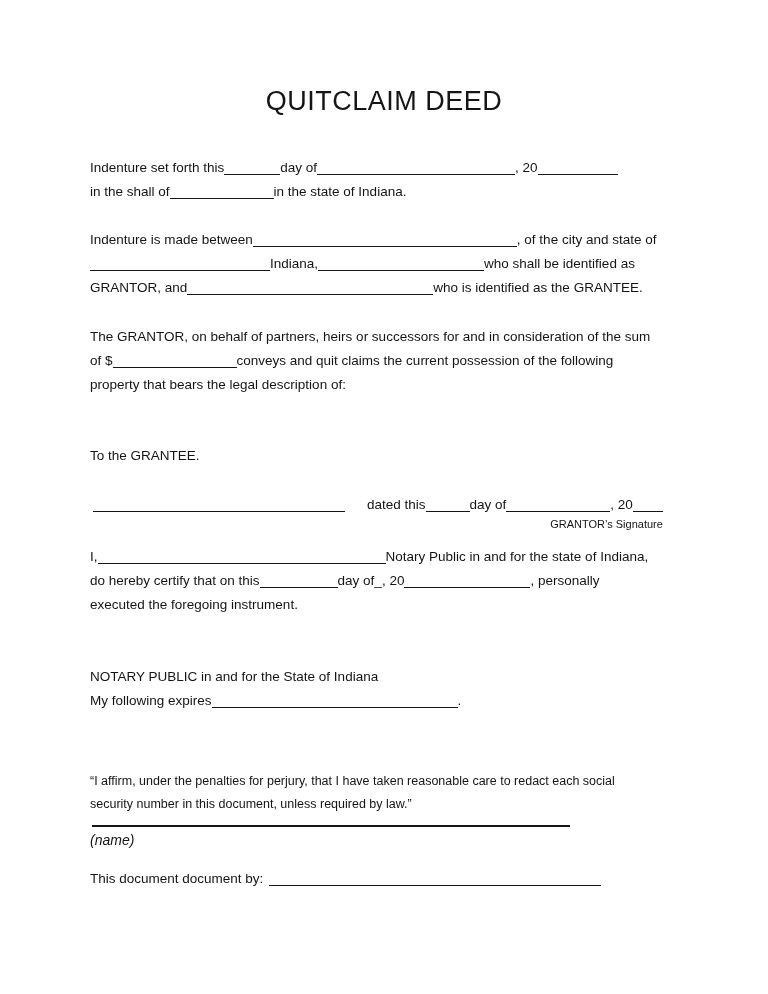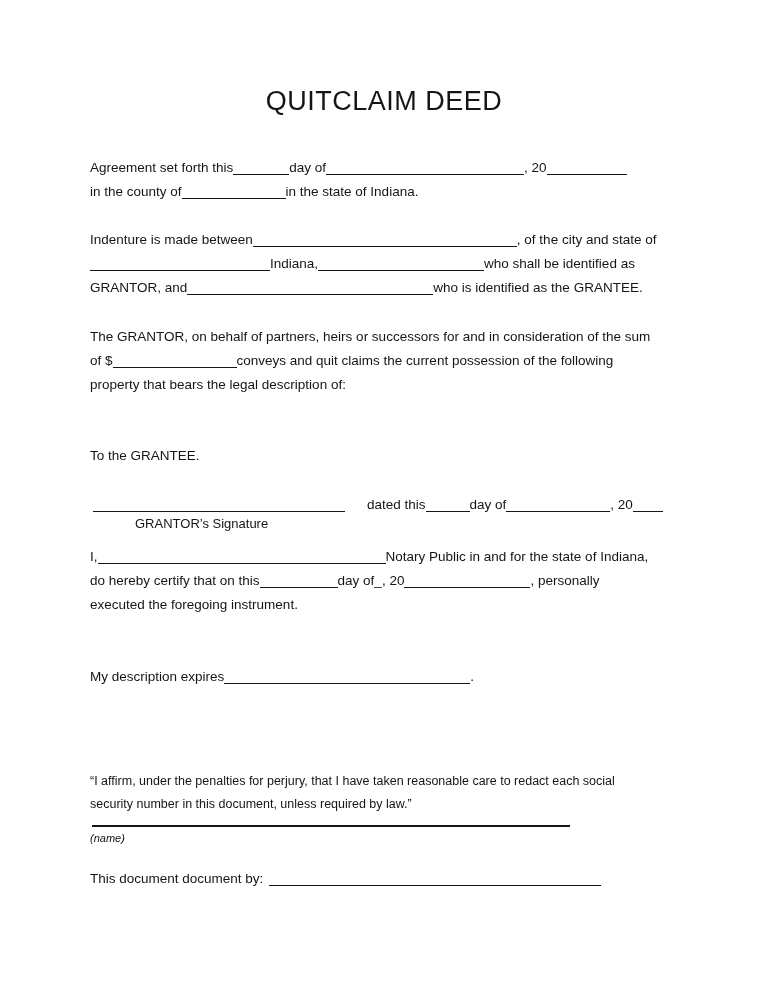--- a/index.html
+++ b/index.html
@@ -29,50 +29,51 @@
     vertical-align:-3px;
   }
   .w30{width:30px}.w44{width:44px}.w56{width:56px}.w78{width:78px}
   .w80{width:80px}.w104{width:104px}.w124{width:124px}.w126{width:126px}
   .w166{width:166px}.w180{width:180px}.w198{width:198px}.w246{width:246px}
   .w252{width:252px}.w264{width:264px}.w288{width:288px}
   .w332{width:332px}
   .sig-label{
     height:16px;line-height:14px;
     padding-left:45px;
-    font-size:13px;
+    font-size:11px;
+    text-align:right;
   }
   .affirm .ln{height:23px;line-height:23px;}
   .affirm{font-size:12.5px;margin-top:33px;}
   .name-line{
     position:absolute;left:92px;top:825px;
     width:478px;height:0;
     border-top:2px solid #161616;
   }
   .name-label{
     position:absolute;left:90px;top:832px;
-    font-size:11px;font-style:italic;
+    font-size:14px;font-style:italic;
   }
   .gap6{margin-left:6px;}
   .gap10{margin-left:22px;}
   .gap3{margin-left:3px;}
 </style>
 </head>
 <body>
 
 <div class="page">
 
   <div class="doc-title">QUITCLAIM DEED</div>
 
   <div class="sec" style="top:156px">
     <div class="ln">
-      <span>Agreement set forth this</span><span class="bl w56"></span><span>day of</span><span class="bl w198"></span><span>, 20</span><span class="bl w80"></span>
+      <span>Indenture set forth this</span><span class="bl w56"></span><span>day of</span><span class="bl w198"></span><span>, 20</span><span class="bl w80"></span>
     </div>
     <div class="ln">
-      <span>in the county of</span><span class="bl w104"></span><span>in the state of Indiana.</span>
+      <span>in the shall of</span><span class="bl w104"></span><span>in the state of Indiana.</span>
     </div>
   </div>
 
   <div class="sec" style="top:228px">
     <div class="ln">
       <span>Indenture is made between</span><span class="bl w264"></span><span>, of the city and state of</span>
     </div>
     <div class="ln">
       <span class="bl w180"></span><span>Indiana,</span><span class="bl w166"></span><span>who shall be identified as</span>
     </div>
@@ -104,22 +105,23 @@
     <div class="ln">
       <span>I,</span><span class="bl w288"></span><span>Notary Public in and for the state of Indiana,</span>
     </div>
     <div class="ln">
       <span>do hereby certify that on this</span><span class="bl w78"></span><span>day of_, 20</span><span class="bl w126"></span><span>, personally</span>
     </div>
     <div class="ln">executed the foregoing instrument.</div>
   </div>
 
   <div class="sec" style="top:665px">
+    <div class="ln">NOTARY PUBLIC in and for the State of Indiana</div>
     <div class="ln">
-      <span>My description expires</span><span class="bl w246"></span><span>.</span>
+      <span>My following expires</span><span class="bl w246"></span><span>.</span>
     </div>
   </div>
 
   <div class="sec affirm" style="top:737px">
     <div class="ln">“I affirm, under the penalties for perjury, that I have taken reasonable care to redact each social</div>
     <div class="ln">security number in this document, unless required by law.”</div>
   </div>
 
   <div class="name-line"></div>
   <div class="name-label">(name)</div>

